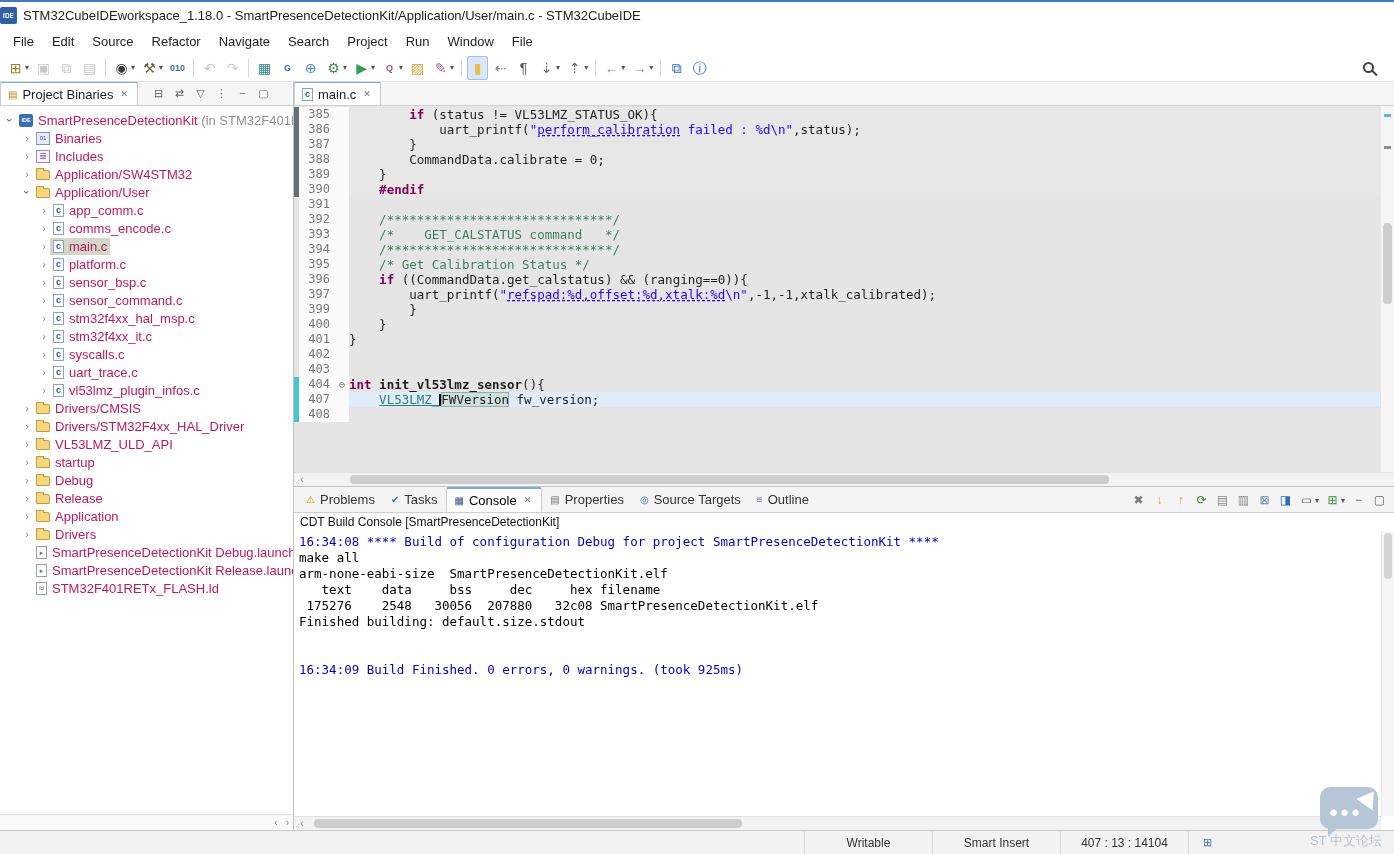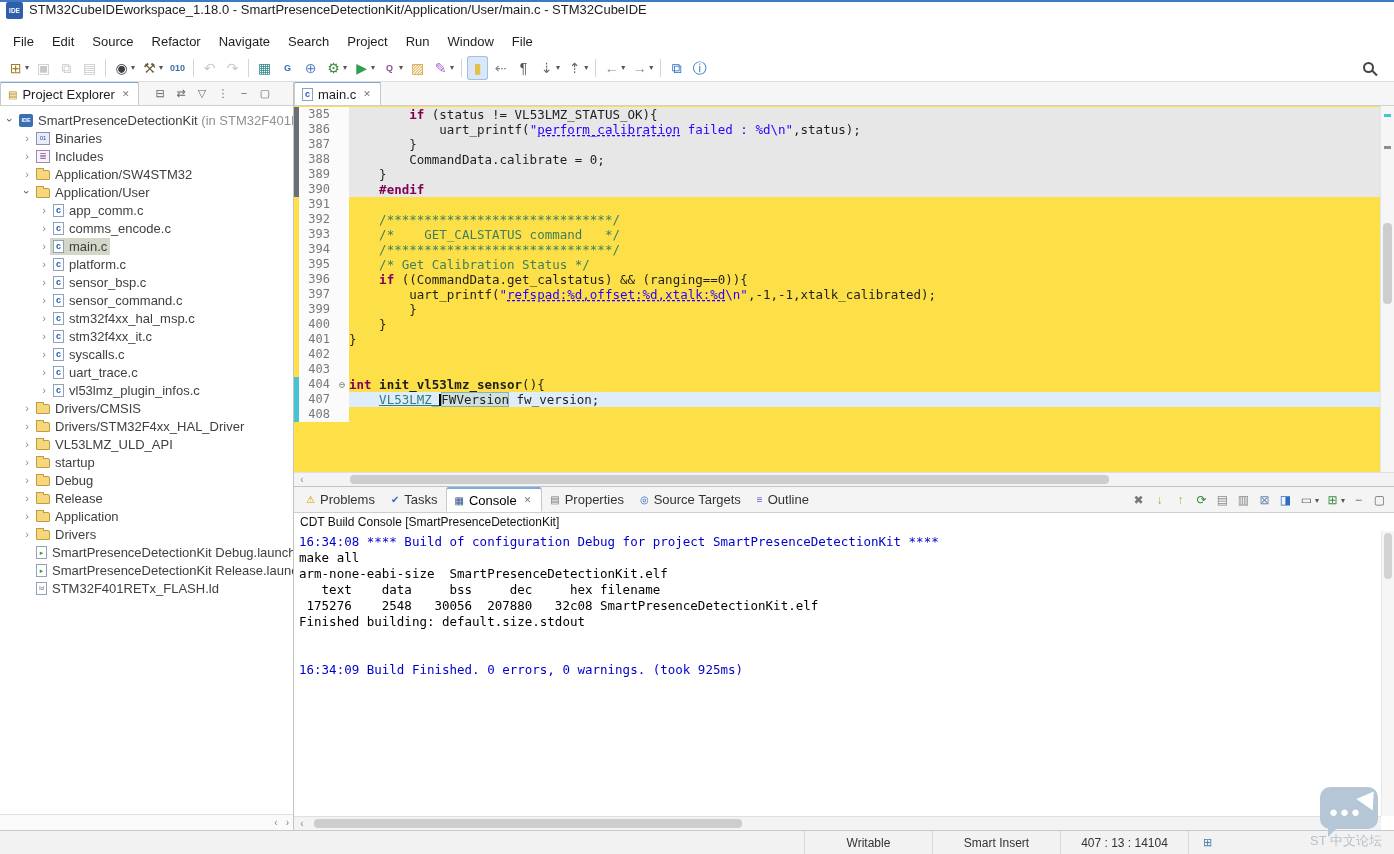--- a/index.html
+++ b/index.html
@@ -3,21 +3,21 @@
 <meta charset="utf-8">
 <style>
   * { box-sizing: border-box; margin: 0; padding: 0; cursor: default; }
   html,body { background:#888; }
   .window {
     position: relative; width: 1394px; height: 854px; background:#fff;
     font-family: "Liberation Sans", sans-serif; font-size: 13px; color:#1e1e1e;
     border-top: 2px solid #3d7ac0; overflow: hidden;
   }
   
-  .titlebar { height:26px; display:flex; padding-left:6px; background:#fff; }
+  .titlebar { height:26px; display:flex; align-items:center; background:#fff; }
   .app-icon { width:17px; height:17px; background:#2f5fa8; color:#fff; font-weight:bold; font-size:6.5px;
               display:flex; align-items:center; justify-content:center; border-radius:2px; margin-right:6px; }
   .title-text { font-size:13px; color:#222; white-space:nowrap; }
   
   .menubar { height:26px; display:flex; align-items:center; padding-left:4px; background:#fff; }
   .menu-item { padding:3px 9px; font-size:13px; color:#1e1e1e; border-radius:3px; }
   
   .toolbar { height:28px; display:flex; align-items:center; padding:0 4px; background:#fff;
              border-bottom:1px solid #ddd; }
   .tb-btn { display:flex; align-items:center; height:24px; padding:0 2px; margin:0 1px; border-radius:3px; }
@@ -57,27 +57,27 @@
   .ticon.folder { width:14px; height:10px; background:#f7d77e; border:1px solid #c49a3f; border-radius:1px 2px 1px 1px;
                   position:relative; margin-top:2px; color:transparent; }
   .ticon.folder::before { content:""; position:absolute; top:-3px; left:-1px; width:6px; height:2px;
                           background:#f7d77e; border:1px solid #c49a3f; border-bottom:none; }
   .ticon.cfile, .ticon.launch, .ticon.ld { width:11px; height:13px; background:#fff; border:1px solid #92a2b5; }
   .ticon.cfile { color:#2060c0; font-weight:bold; font-size:9px; line-height:11px; }
   .ticon.launch { color:#3a9a3a; font-size:7px; line-height:11px; }
   .ticon.ld { color:#666; font-size:6px; line-height:11px; }
   .ticon.binaries { background:#e8ecf8; border:1px solid #8890bb; color:#4448aa; font-size:6px; line-height:11px; }
   .ticon.includes { background:#f6f2fa; border:1px solid #a288aa; color:#8455a0; font-size:9px; line-height:11px; }
-  .tlabel { color:#404040; }
+  .tlabel { color:#be185d; }
   .tsuffix { color:#909090; }
   .left-bottom { height:16px; border-top:1px solid #e0e0e0; display:flex; align-items:center;
                  justify-content:flex-end; padding-right:4px; color:#888; font-size:10px; gap:8px; background:#fafafa; }
   
   .editor-tabbar { height:24px; display:flex; align-items:flex-end; background:#f6f6f6; border-bottom:1px solid #d0d0d0; }
-  .editor-wrap { height:366px; position:relative; background:#fde047; overflow:hidden; }
+  .editor-wrap { height:366px; position:relative; background:#e5e5e5; overflow:hidden; }
   .code-rows { position:absolute; top:1px; left:0; right:14px; }
   .code-row { display:flex; height:15px; line-height:15px; font-family:"DejaVu Sans Mono", monospace; font-size:12.5px; }
   .ln-bar { width:5px; flex:none; }
   .ln-bar.bar-teal { background:#49c3cf; }
   .ln-bar.bar-dark { background:#6a6f75; }
   .ln { width:36px; flex:none; text-align:right; padding-right:5px; color:#787878; background:#fbfbfb; font-size:12px; }
   .fold { width:14px; flex:none; text-align:center; color:#777; font-size:10px; background:#fbfbfb; }
   .code-text { flex:1; white-space:pre; overflow:hidden; }
   .code-row.inactive .code-text { background:#e7e7e7; }
   .code-row.current .code-text { background:#dfecfa; }
@@ -257,21 +257,21 @@
       <span class="search-glass"></span>
     </div>
   </div>
 
   <div class="main">
 
     <div class="left-panel">
       <div class="view-tabbar">
         <div class="vtab">
           <span class="vtab-icon" style="color:#b8860b">▤</span>
-          <span>Project Explorer</span>
+          <span>Project Binaries</span>
           <span class="tab-close">✕</span>
         </div>
         <div class="vt-icons" id="explorer-toolbar">
             <div class="tb-btn">
               <span class="tb-glyph" style="color: rgb(102, 102, 102);">⊟</span>
             </div>
             <div class="tb-btn">
               <span class="tb-glyph" style="color: rgb(102, 102, 102);">⇄</span>
             </div>
             <div class="tb-btn">

